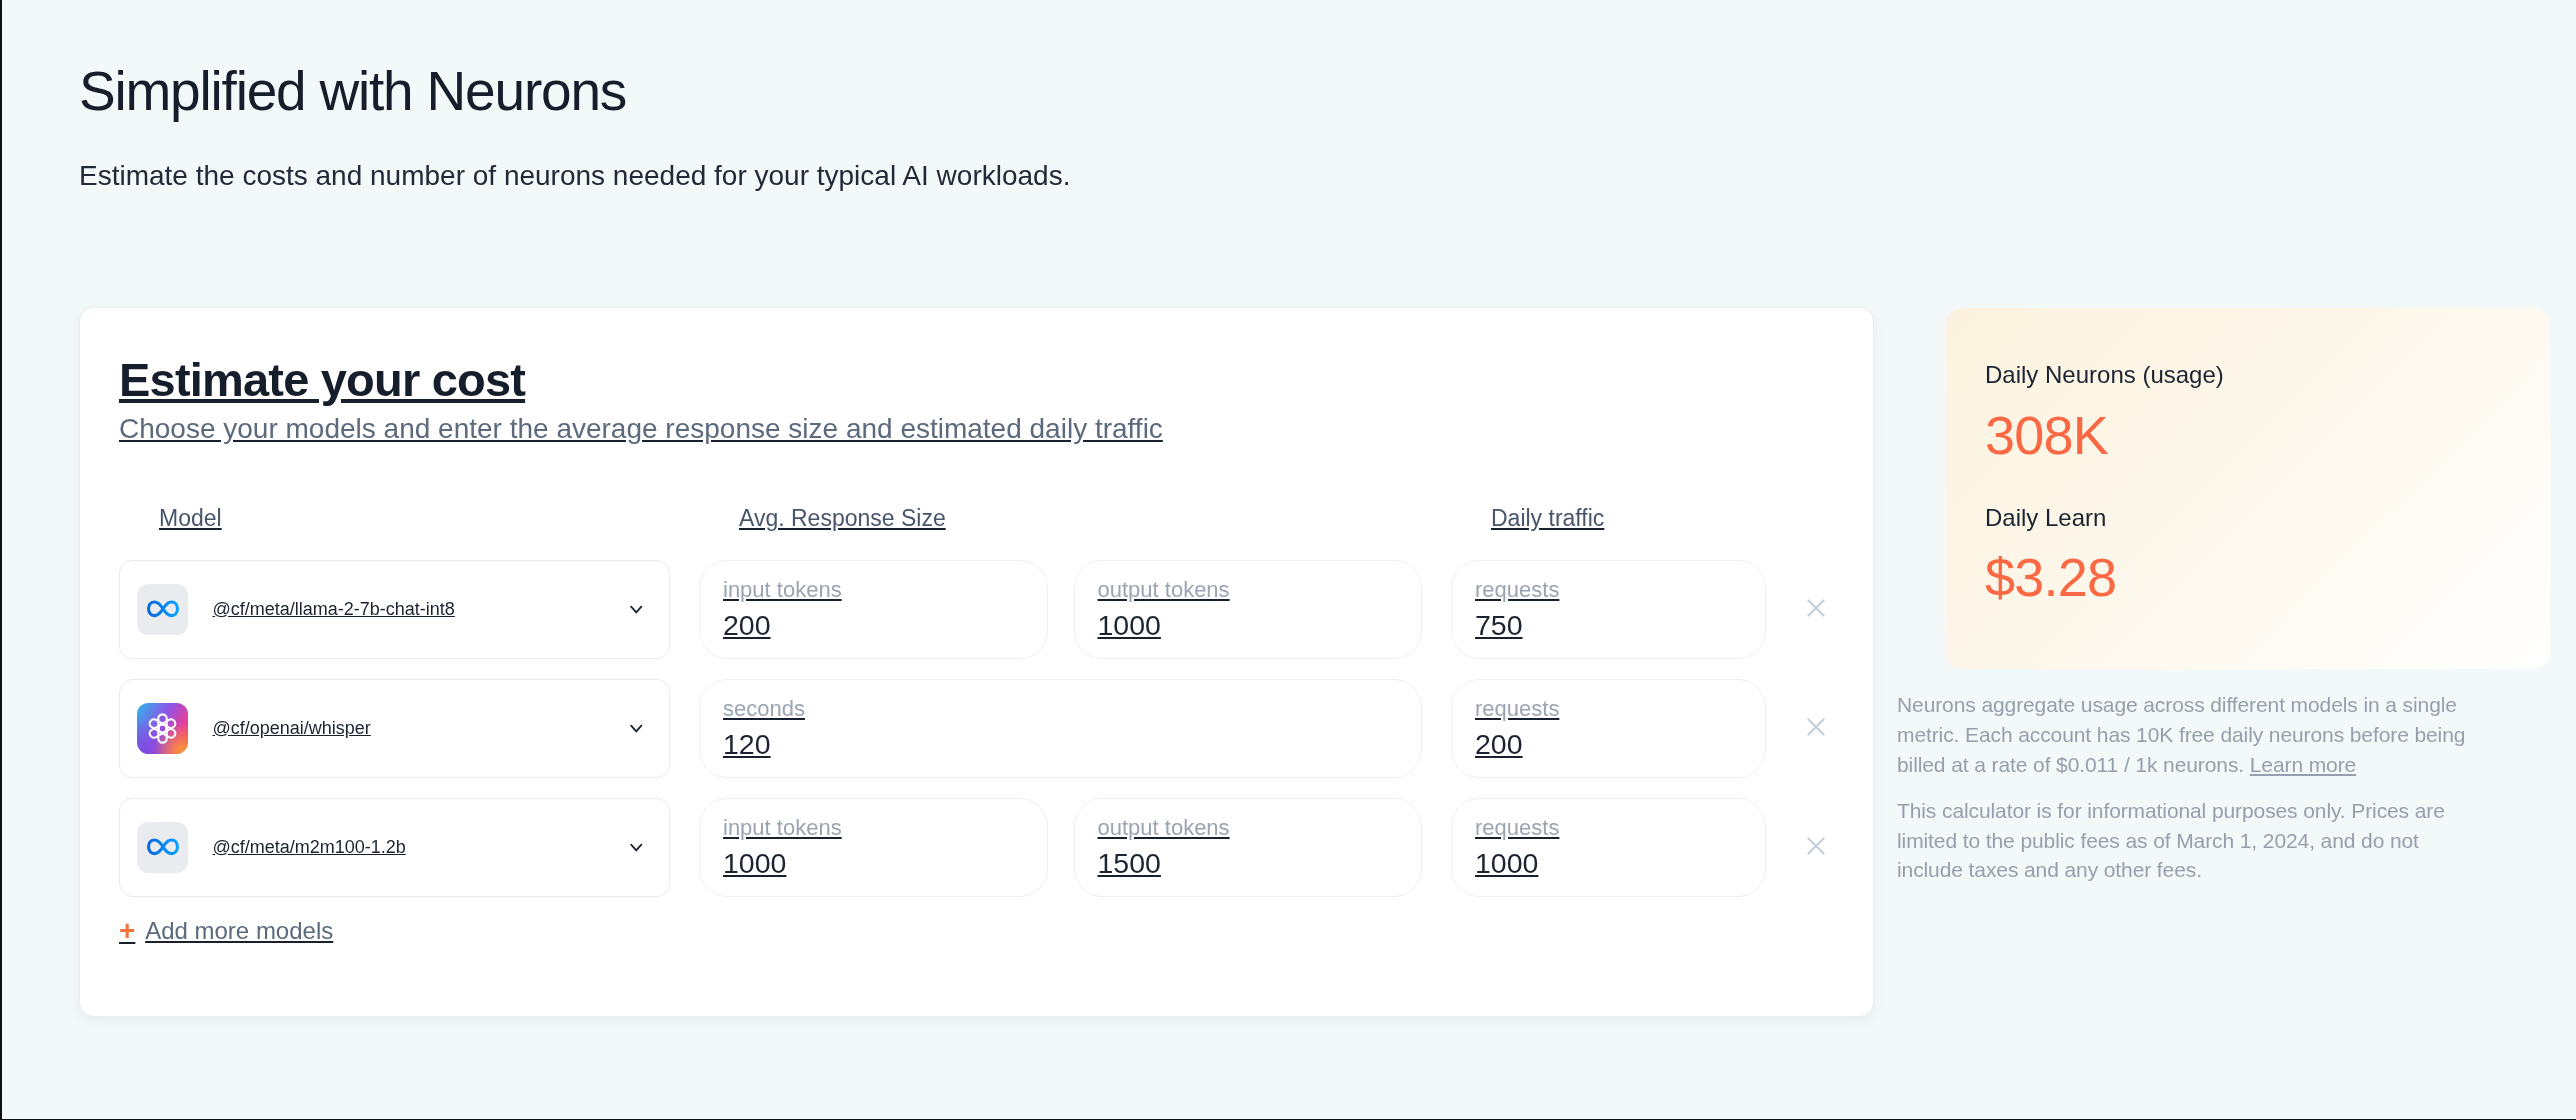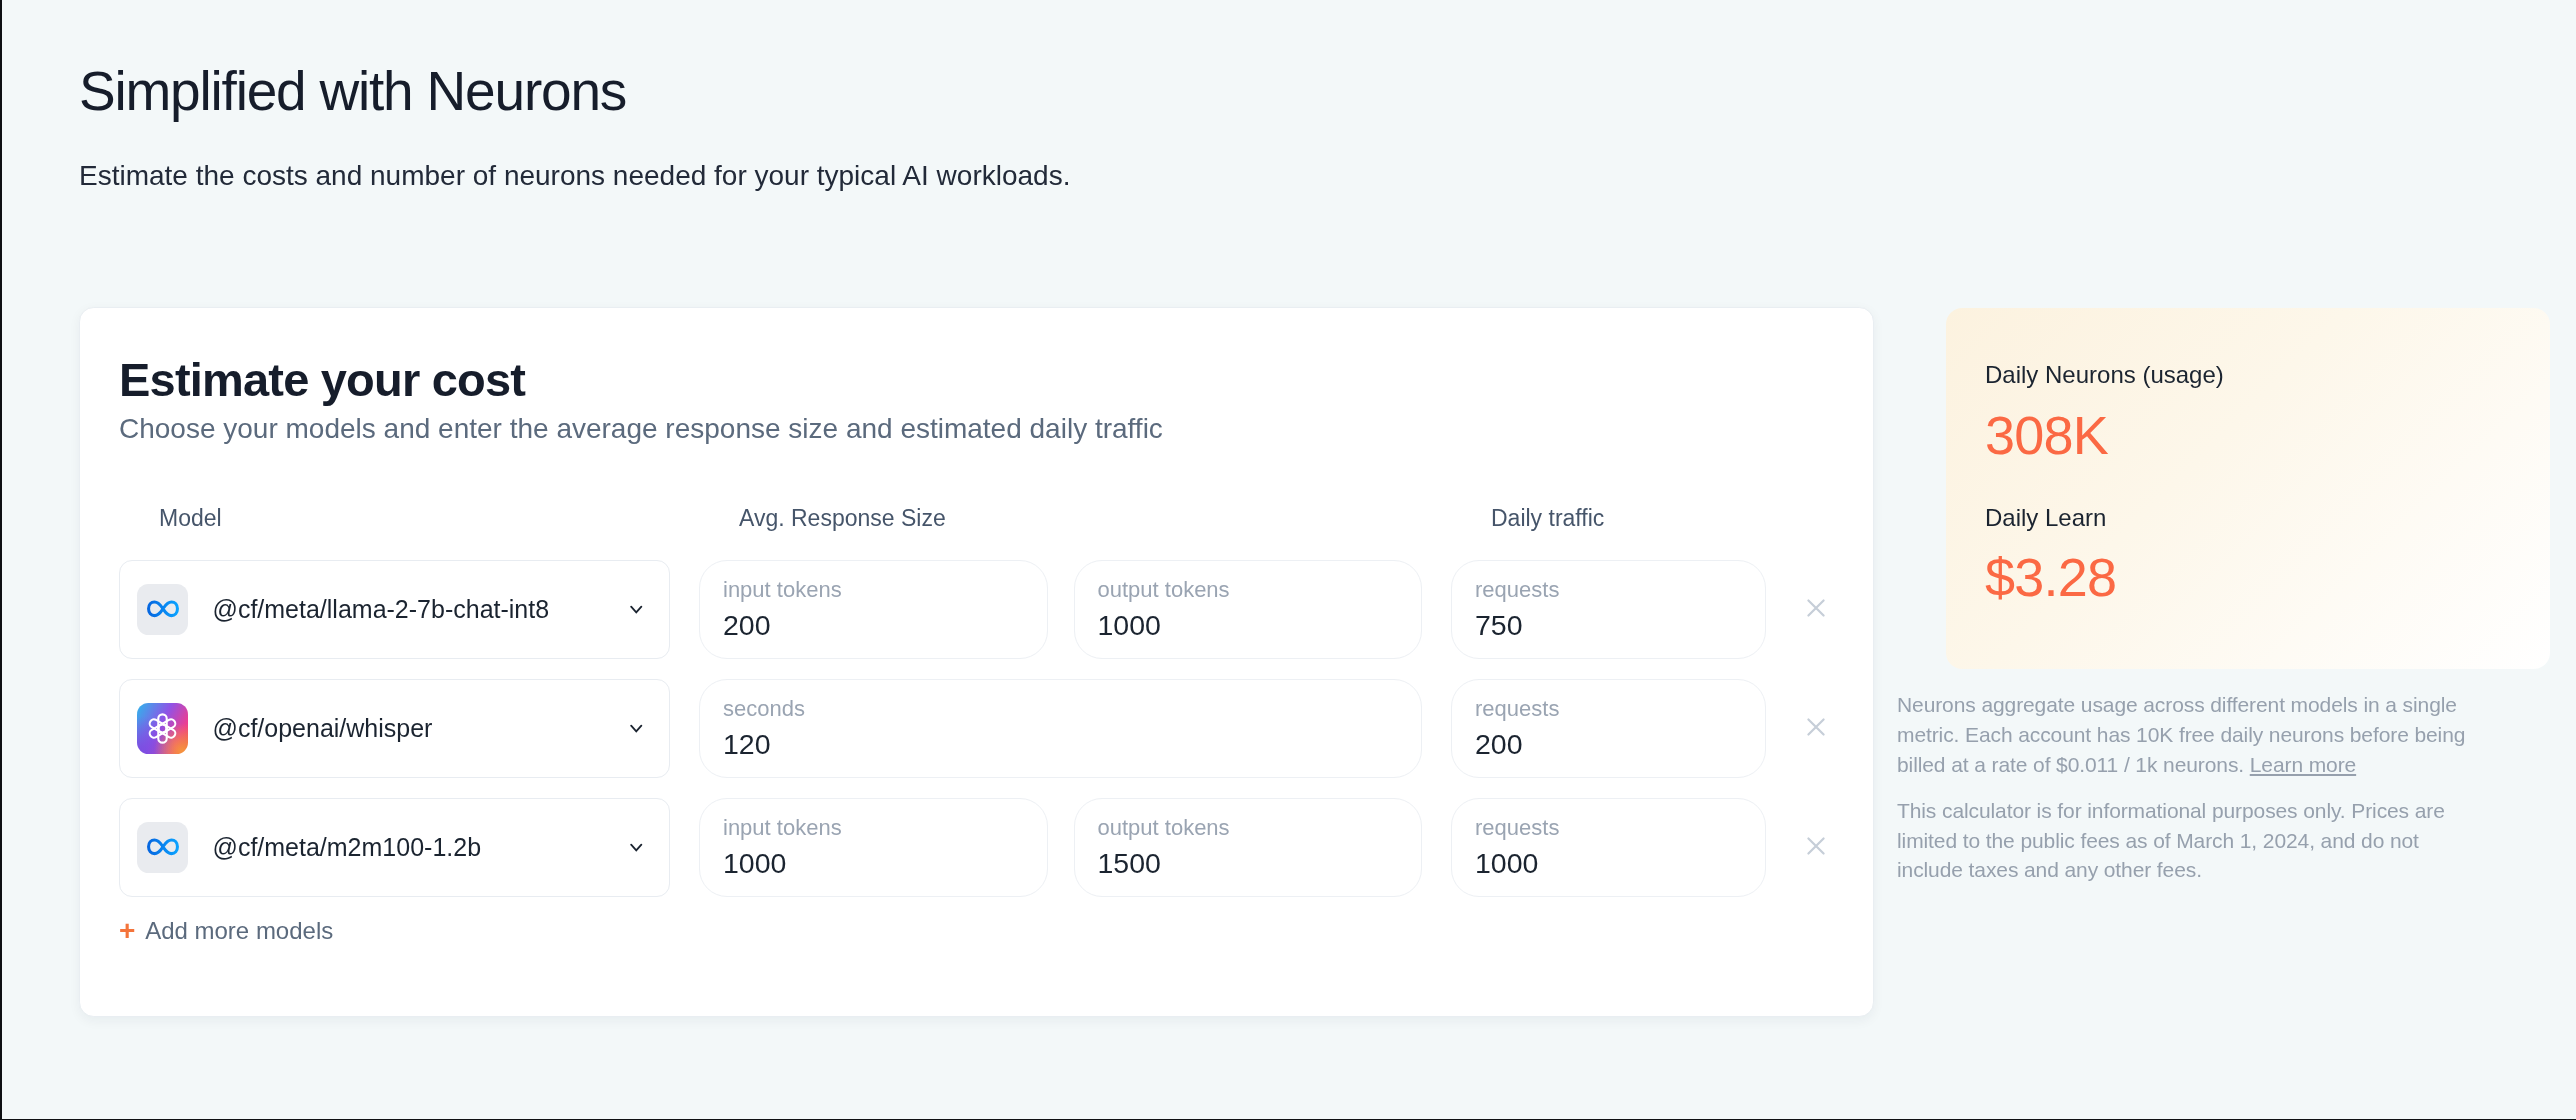--- a/index.html
+++ b/index.html
@@ -26,20 +26,21 @@
 
   
   .main-card {
     position:absolute; left:79px; top:307px;
     width:1795px; height:710px;
     background:#ffffff;
     border:0.8px solid #E9EEF2;
     border-radius:14.7px;
     box-shadow:0 3.3px 11.4px rgba(20,35,60,0.05);
     padding:44px 39px;
+    text-decoration:underline;
   }
   .card-title { font-size:47px; font-weight:bold; letter-spacing:-0.8px; color:#161D2B; }
   .card-subtitle { margin-top:6px; font-size:28px; color:#5B6A7D; }
 
   .grid-row {
     display:grid;
     grid-template-columns:551px 723px 315px 41px;
     column-gap:29px;
     align-items:stretch;
   }
@@ -61,21 +62,21 @@
     display:flex; align-items:center; justify-content:center;
     overflow:hidden;
   }
   .tile.meta   { background:#E9EBEF; }
   .tile.openai {
     background:
       radial-gradient(circle at 88% 94%, rgba(246,152,59,.95) 0%, rgba(246,152,59,0) 42%),
       radial-gradient(circle at 6% 96%, rgba(124,75,225,.95) 0%, rgba(124,75,225,0) 52%),
       linear-gradient(118deg, #2DB6EC 0%, #8F53E6 45%, #EE3D90 78%, #F05340 100%);
   }
-  .model-name { font-size:25px; color:#1B2430; white-space:nowrap; }
+  .model-name { font-size:18px; color:#1B2430; white-space:nowrap; }
   .chevron { margin-left:auto; flex:none; display:flex; }
 
   .resp-pair { display:flex; gap:26px; }
   .resp-pair .field { flex:1; }
   .field {
     background:#fff;
     border:1.6px solid #EDF0F4;
     border-radius:28px;
     padding:15.5px 23px;
   }

